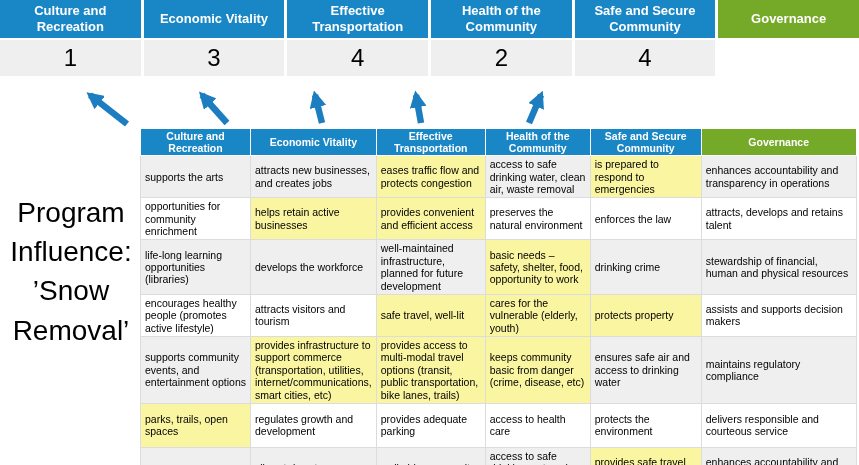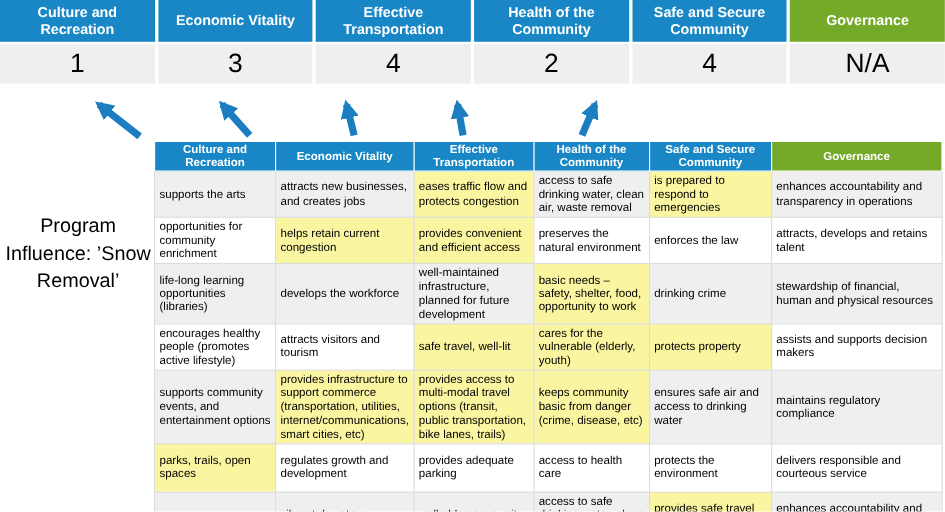--- a/index.html
+++ b/index.html
@@ -25,21 +25,21 @@
   .sb-head.green{background:var(--green);}
   .sb-score{
     background:var(--band);height:36px;display:flex;align-items:center;justify-content:center;
     font-size:24px;
   }
   
   .arrows{position:absolute;left:0;top:80px;}
   
   .program{
     position:absolute;left:0;top:193px;width:142px;
-    font-size:18px;line-height:1.4;text-align:center;
+    font-size:28px;line-height:1.4;text-align:center;
   }
   
   .matrix-wrap{position:absolute;left:140px;top:128px;}
   table.matrix{border-collapse:collapse;table-layout:fixed;}
   table.matrix th{
     background:var(--blue);color:#fff;font-weight:bold;font-size:10.5px;line-height:1.15;
     text-align:center;vertical-align:middle;height:27px;padding:1px 3px;border:1px solid #fff;
   }
   table.matrix th.green{background:var(--green);}
   table.matrix td{
@@ -58,21 +58,20 @@
   <div class="sb-head">Effective Transportation</div>
   <div class="sb-head">Health of the Community</div>
   <div class="sb-head">Safe and Secure Community</div>
   <div class="sb-head green">Governance</div>
 
   <div class="sb-score">1</div>
   <div class="sb-score">3</div>
   <div class="sb-score">4</div>
   <div class="sb-score">2</div>
   <div class="sb-score">4</div>
-  <div class="sb-score">N/A</div>
 </div>
 
 <svg class="arrows" width="700" height="52" viewBox="0 0 700 52">
   <defs>
     <marker id="ah" markerWidth="2.6" markerHeight="2.6" refX="1.9" refY="1.3" orient="auto">
       <path d="M0,0 L2.6,1.3 L0,2.6 z" fill="#1C7EC0"></path>
     </marker>
   </defs>
   <line x1="127" y1="44" x2="90" y2="15" stroke="#1C7EC0" stroke-width="6.5" marker-end="url(#ah)"></line>
   <line x1="227" y1="43" x2="202" y2="15" stroke="#1C7EC0" stroke-width="6.5" marker-end="url(#ah)"></line>
@@ -107,21 +106,21 @@
         <tr class="band" style="height: 37px;">
           <td>supports the arts</td>
           <td>attracts new businesses, and creates jobs</td>
           <td class="hl">eases traffic flow and protects congestion</td>
           <td>access to safe drinking water, clean air, waste removal</td>
           <td class="hl">is prepared to respond to emergencies</td>
           <td>enhances accountability and transparency in operations</td>
         </tr>
         <tr style="height: 33px;">
           <td>opportunities for community enrichment</td>
-          <td class="hl">helps retain current congestion</td>
+          <td class="hl">helps retain active businesses</td>
           <td class="hl">provides convenient and efficient access</td>
           <td>preserves the natural environment</td>
           <td>enforces the law</td>
           <td>attracts, develops and retains talent</td>
         </tr>
         <tr class="band" style="height: 34px;">
           <td>life-long learning opportunities (libraries)</td>
           <td>develops the workforce</td>
           <td>well-maintained infrastructure, planned for future development</td>
           <td class="hl">basic needs – safety, shelter, food, opportunity to work</td>

